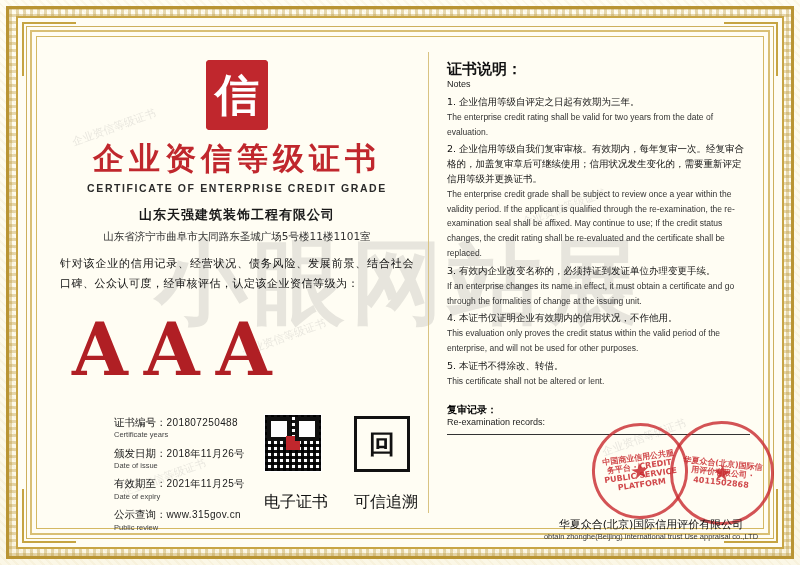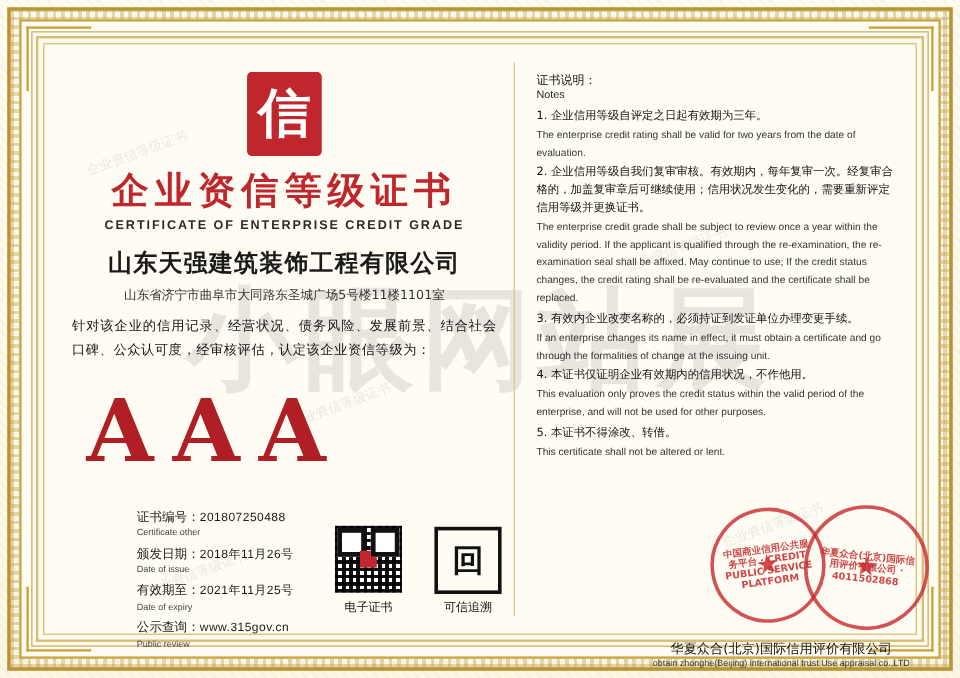--- a/index.html
+++ b/index.html
@@ -85,21 +85,21 @@
   .title-cn{
     text-align:center;font-size:31px;font-weight:bold;color:#c0272d;
     letter-spacing:5px;margin:2px 0 2px 0;
     font-family:"DejaVu Sans", sans-serif;
   }
   .title-en{
     text-align:center;font-size:10.5px;color:#2b2b2b;letter-spacing:1.6px;
     margin-bottom:12px;font-weight:bold;
   }
   .company{
-    text-align:center;font-size:20px;font-weight:bold;color:#1a1a1a;
+    text-align:center;font-size:13px;font-weight:bold;color:#1a1a1a;
     letter-spacing:1px;margin-bottom:6px;
     font-family:Liberation Mono, monospace;
   }
   .address{
     text-align:center;font-size:10.5px;color:#333;margin-bottom:10px;
     font-family:"DejaVu Sans", sans-serif;
   }
   .body-text{
     font-size:11px;line-height:1.85;color:#111;text-align:justify;
     padding:0 4px;letter-spacing:.5px;
@@ -142,24 +142,24 @@
   .qr:after{right:2px;top:2px;}
   .qr .red-dot{
     position:absolute;left:50%;top:50%;transform:translate(-50%,-50%);
     width:14px;height:14px;background:#c0272d;
   }
   .tracebox{
     width:56px;height:56px;border:3px solid #111;display:flex;align-items:center;
     justify-content:center;font-size:26px;color:#111;font-weight:bold;
     font-family:"DejaVu Sans", sans-serif;box-sizing:border-box;
   }
-  .code-label{font-size:10px;margin-top:4px;color:#111;font-family:"DejaVu Sans", sans-serif;}
-
-  
-  .notes-title{font-size:10px;font-weight:normal;color:#111;font-family:"DejaVu Sans", sans-serif;}
+  .code-label{font-size:16px;margin-top:20px;color:#111;font-family:"DejaVu Sans", sans-serif;}
+
+  
+  .notes-title{font-size:15px;font-weight:bold;color:#111;font-family:"DejaVu Sans", sans-serif;}
   .notes-title-en{font-size:9px;color:#222;margin-bottom:6px;}
   .note-cn{font-size:9.5px;color:#111;line-height:1.55;margin-top:3px;font-family:"DejaVu Sans", sans-serif;}
   .note-en{font-size:8.5px;color:#333;line-height:1.75;}
   .reexam{margin-top:14px;}
   .reexam .cn{font-size:10px;font-weight:bold;font-family:"DejaVu Sans", sans-serif;}
   .reexam .en{font-size:9px;color:#222;}
   .reexam .line{border-bottom:1px solid #333;height:1px;margin-top:6px;}
 
   
   .stamp{
@@ -171,21 +171,21 @@
     font-family:"DejaVu Sans", sans-serif;
     pointer-events:none;
   }
   .stamp-a{width:96px;height:96px;right:112px;bottom:46px;font-size:8px;line-height:1.15;padding:8px;box-sizing:border-box;transform:rotate(-8deg);}
   .stamp-b{width:104px;height:104px;right:26px;bottom:40px;font-size:8px;line-height:1.15;padding:8px;box-sizing:border-box;transform:rotate(6deg);}
   .stamp-star{
     position:absolute;left:50%;top:50%;transform:translate(-50%,-50%);
     font-size:22px;color:rgba(200,40,45,.85);
   }
   .signature{
-    position:absolute;right:24px;bottom:8px;text-align:center;width:250px;
+    position:absolute;right:24px;bottom:24px;text-align:center;width:250px;
   }
   .sig-cn{font-size:11px;color:#111;font-family:"DejaVu Sans", sans-serif;}
   .sig-en{font-size:7.5px;color:#333;}
 </style>
 </head>
 <body>
 
 <div id="cert">
 
   <div class="frame-outer"></div>
@@ -218,21 +218,21 @@
       <div class="company">山东天强建筑装饰工程有限公司</div>
       <div class="address">山东省济宁市曲阜市大同路东圣城广场5号楼11楼1101室</div>
 
       <div class="body-text">针对该企业的信用记录、经营状况、债务风险、发展前景、结合社会口碑、公众认可度，经审核评估，认定该企业资信等级为：</div>
 
       <div class="grade">AAA</div>
 
       <div class="info">
         <div class="info-row">
           <span class="cn">证书编号：</span><span class="val">201807250488</span>
-          <span class="en">Certificate other</span>
+          <span class="en">Certificate years</span>
         </div>
         <div class="info-row">
           <span class="cn">颁发日期：</span><span class="val">2018年11月26号</span>
           <span class="en">Date of issue</span>
         </div>
         <div class="info-row">
           <span class="cn">有效期至：</span><span class="val">2021年11月25号</span>
           <span class="en">Date of expiry</span>
         </div>
         <div class="info-row">
@@ -270,20 +270,25 @@
 
       <div class="note-cn">3. 有效内企业改变名称的，必须持证到发证单位办理变更手续。</div>
       <div class="note-en">If an enterprise changes its name in effect, it must obtain a certificate and go through the formalities of change at the issuing unit.</div>
 
       <div class="note-cn">4. 本证书仅证明企业有效期内的信用状况，不作他用。</div>
       <div class="note-en">This evaluation only proves the credit status within the valid period of the enterprise, and will not be used for other purposes.</div>
 
       <div class="note-cn">5. 本证书不得涂改、转借。</div>
       <div class="note-en">This certificate shall not be altered or lent.</div>
 
+      <div class="reexam">
+        <div class="cn">复审记录：</div>
+        <div class="en">Re-examination records:</div>
+        <div class="line"></div>
+      </div>
     </div>
   </div>
 
   <div class="stamp stamp-a">
     <span class="stamp-star">★</span>
     <span>中国商业信用公共服务平台 · CREDIT PUBLIC SERVICE PLATFORM</span>
   </div>
   <div class="stamp stamp-b">
     <span class="stamp-star">★</span>
     <span>华夏众合(北京)国际信用评价有限公司 · 4011502868</span>

